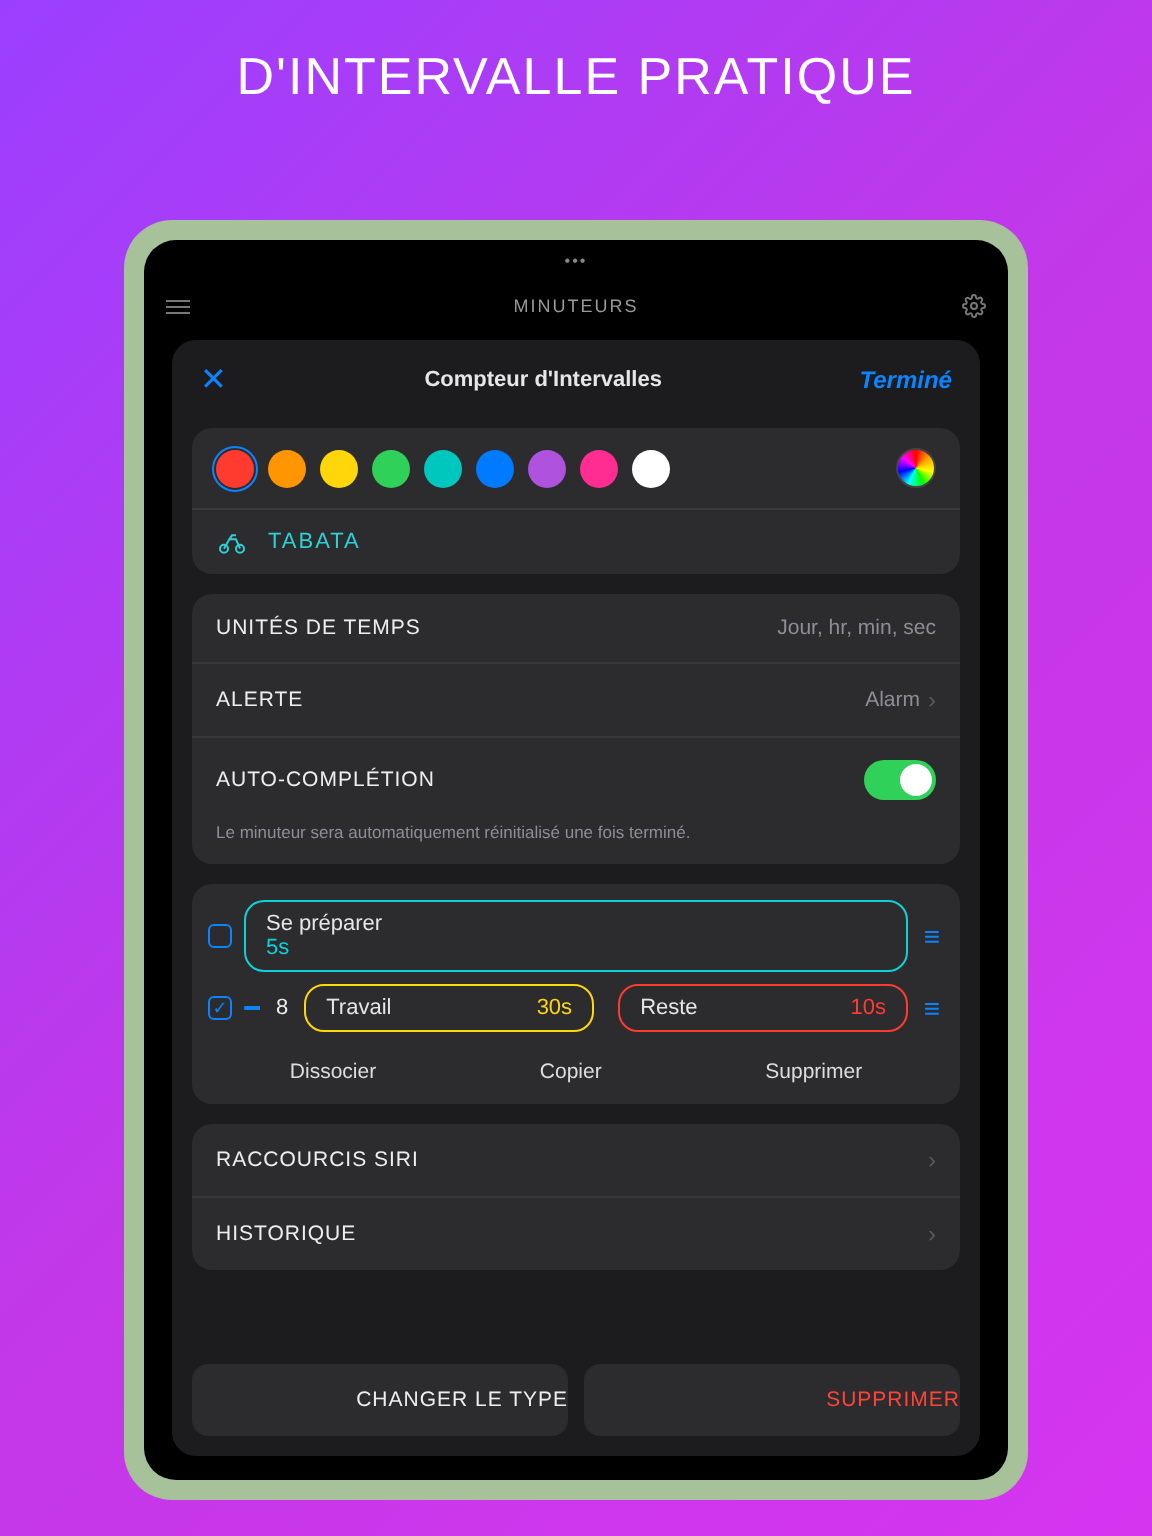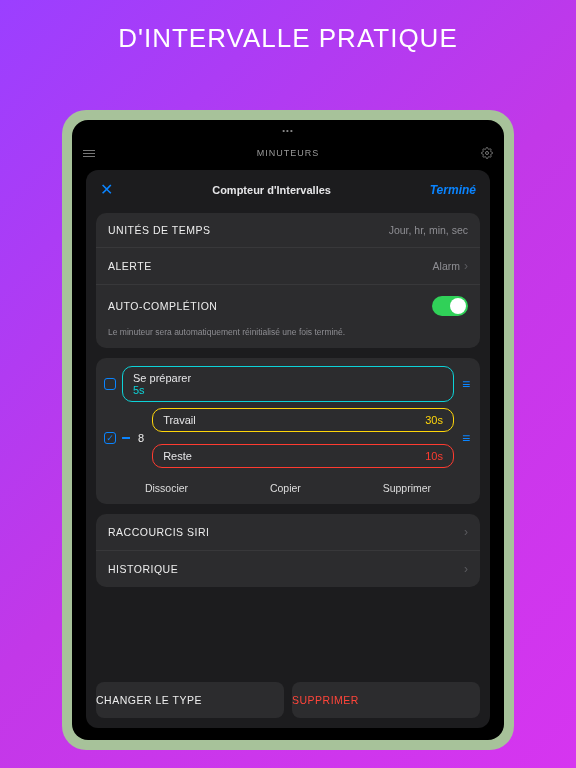--- a/index.html
+++ b/index.html
@@ -45,24 +45,24 @@
   .pill.cyan { border-color:#0dd3d8;flex-direction:column; }
   .pill.yellow { border-color:#ffd60a; }
   .pill.red { border-color:#ff3b30; }
   .pill .dur { font-weight:500; }
   .pill.cyan .dur { color:#0dd3d8; }
   .pill.yellow .dur { color:#ffd60a; }
   .pill.red .dur { color:#ff3b30; }
   .drag { color:#0a84ff; font-size:14px; flex-shrink:0; width:12px; text-align:center; }
   .group-bracket { border:1.5px solid #0a84ff; border-right:none; border-radius:6px 0 0 6px; width:8px; }
   .group-count { display:flex; align-items:center; color:#eee; font-size:11px; padding:0 2px; }
-  .group-pills { flex:1; display:flex; flex-direction:column; gap:12px; }
+  .group-pills { flex:1; display:flex; gap:12px; }
   .action-row { display:flex; justify-content:space-around; padding:8px 0 2px; color:#ddd; font-size:10.5px; }
   .bottom-buttons { display:flex; gap:8px; padding:0 10px 10px; }
-  .btn { flex:1; background:#2c2c2e; border-radius:8px; text-align:left; padding:12px 0; font-size:10.5px; letter-spacing:0.5px; }
+  .btn { flex:1; background:#2c2c2e; border-radius:8px; text-align:right; padding:12px 0; font-size:10.5px; letter-spacing:0.5px; }
   .btn.danger { color:#ff453a; }
   .btn.normal { color:#eee; }
 </style>
 </head>
 <body>
 
 <div class="promo-title">
   <div>D'INTERVALLE PRATIQUE</div>
 </div>
 
@@ -90,20 +90,42 @@
 
     <div class="modal">
       <div class="modal-header">
         <div class="close-x">✕</div>
         <div class="modal-title">Compteur d'Intervalles</div>
         <div class="done-btn">Terminé</div>
       </div>
 
       <div class="modal-body">
 
+        <div class="card">
+          <div class="color-row" id="color-row">
+              <div class="swatch sel" style="background: rgb(255, 59, 48);"></div>
+              <div class="swatch" style="background: rgb(255, 149, 0);"></div>
+              <div class="swatch" style="background: rgb(255, 214, 10);"></div>
+              <div class="swatch" style="background: rgb(48, 209, 88);"></div>
+              <div class="swatch" style="background: rgb(0, 199, 190);"></div>
+              <div class="swatch" style="background: rgb(0, 122, 255);"></div>
+              <div class="swatch" style="background: rgb(175, 82, 222);"></div>
+              <div class="swatch" style="background: rgb(255, 45, 146);"></div>
+              <div class="swatch" style="background: rgb(255, 255, 255);"></div>
+              <div class="swatch-multi"></div>
+            </div>
+          <div class="preset-row">
+            <svg class="bike-icon" viewBox="0 0 24 24" fill="none" stroke="#2cd1d6" stroke-width="1.5">
+                <circle cx="6" cy="17" r="3"></circle>
+                <circle cx="18" cy="17" r="3"></circle>
+                <path d="M6 17l4-7h5l3 7M10 10l2-3h3"></path>
+              </svg>
+            <span>TABATA</span>
+          </div>
+        </div>
 
         <div class="card">
           <div class="row">
             <span class="label">UNITÉS DE TEMPS</span>
             <span class="value">Jour, hr, min, sec</span>
           </div>
           <div class="row">
             <span class="label">ALERTE</span>
             <span class="value">
                 <span>Alarm</span>

